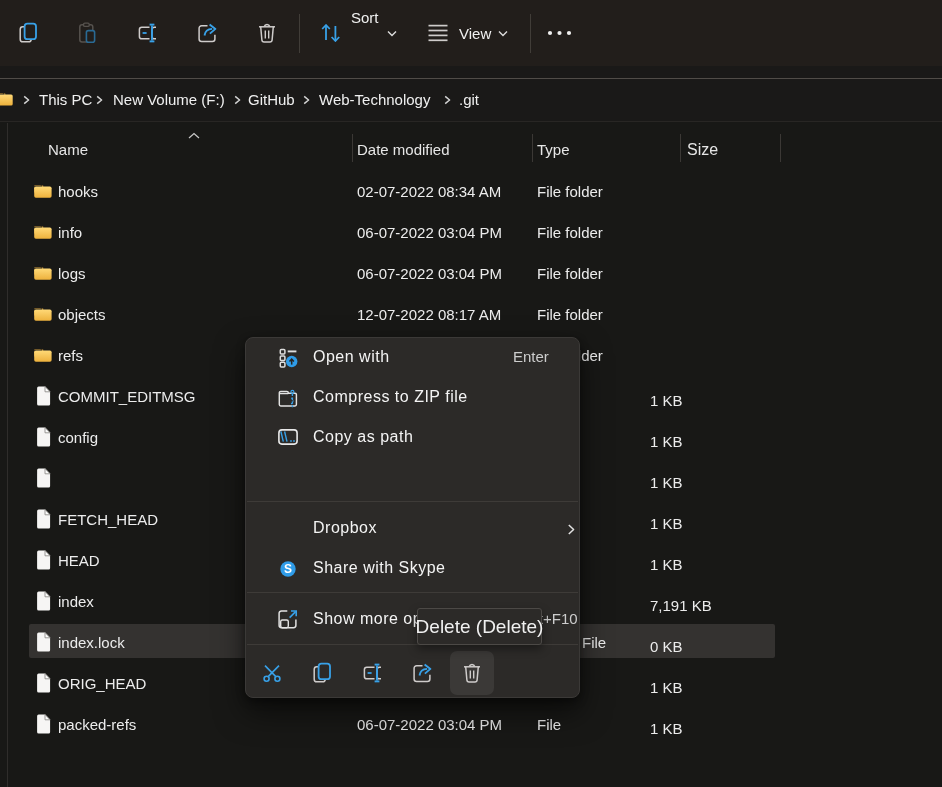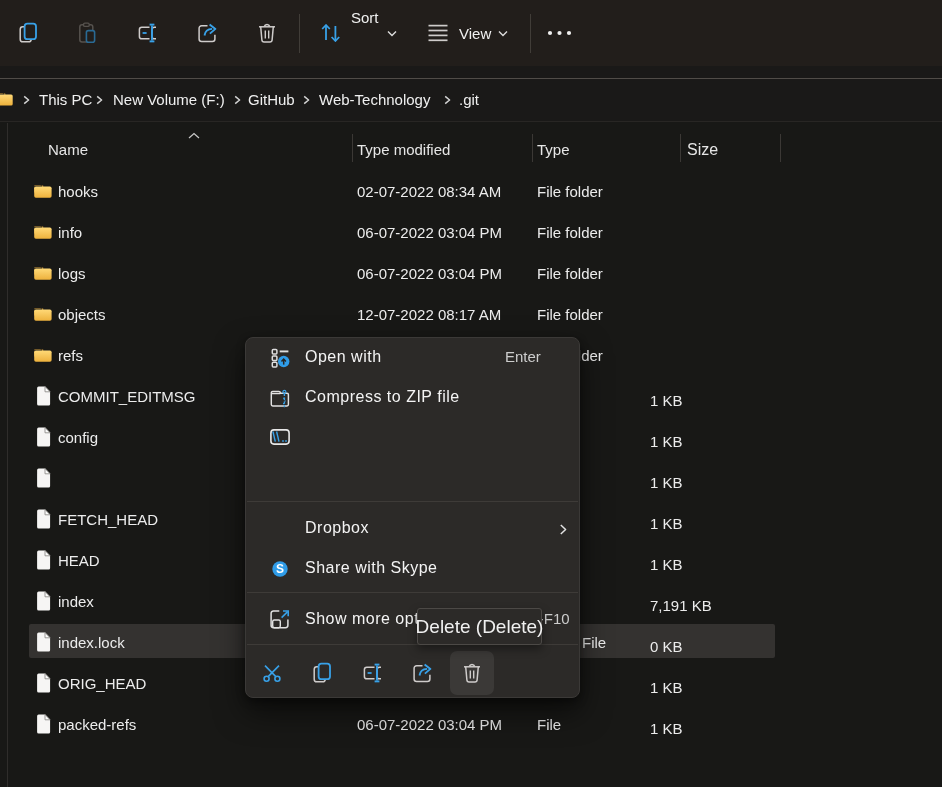--- a/index.html
+++ b/index.html
@@ -9,21 +9,21 @@
   #stage { position:relative; width:942px; height:787px; }
   .txt { color:#f0f0f0; font-size:15px; white-space:nowrap; }
   svg { display:block; }
   .row { position:absolute; left:0; width:942px; height:41px; font-size:15px; color:#ececec; }
   .rn { position:absolute; left:58px; top:0; line-height:41px; white-space:nowrap; }
   .rd { position:absolute; left:357px; top:0; line-height:41px; white-space:nowrap; }
   .rt { position:absolute; left:537px; top:0; line-height:41px; white-space:nowrap; }
   .rs { position:absolute; left:650px; width:120px; top:4px; line-height:41px; text-align:left; }
   .fico { position:absolute; left:36px; top:10.5px; }
   .dico { position:absolute; left:34px; top:13.5px; }
-  .mi { position:absolute; left:8px; width:100%; height:40px; }
+  .mi { position:absolute; left:16px; width:100%; height:40px; }
   .mi .ico { position:absolute; left:16px; top:10px; }
   .mi .lbl { position:absolute; left:51px; top:-1px; line-height:40px; font-size:16px; letter-spacing:0.5px; color:#f4f4f4; white-space:nowrap; }
   .mi .sc { position:absolute; left:251px; top:-1px; line-height:40px; font-size:15px; color:#cdcdcd; white-space:nowrap; }
   .msep { position:absolute; left:1px; width:331px; height:1px; background:#3e3b38; }
 
 </style>
 </head>
 <body>
 <div id="stage">
 
@@ -126,21 +126,21 @@
     <path d="M2.2 1.4 L6.6 5 L2.2 8.6" fill="none" stroke="#d5d5d5" stroke-width="1.5" stroke-linejoin="round"></path>
   </svg>
   <div class="abs txt" style="left:459px;top:91px;">.git</div>
   <div class="abs" style="left:0;top:121px;width:942px;height:1px;background:#282624;"></div>
 
   <div class="abs" style="left:7px;top:123px;width:1px;height:664px;background:#2f2d2b;"></div>
   <div class="abs" style="left:48px;top:141px;color:#e6e6e6;font-size:15px;">Name</div>
   <svg class="abs" style="left:187px;top:132px;" width="14" height="8" viewBox="0 0 14 8">
     <path d="M2 6 L7 1.6 L12 6" fill="none" stroke="#c9c9c9" stroke-width="1.2"></path>
   </svg>
-  <div class="abs" style="left:357px;top:141px;color:#e6e6e6;font-size:15px;">Type modified</div>
+  <div class="abs" style="left:357px;top:141px;color:#e6e6e6;font-size:15px;">Date modified</div>
   <div class="abs" style="left:537px;top:141px;color:#e6e6e6;font-size:15px;">Type</div>
   <div class="abs" style="left:687px;top:141px;color:#e6e6e6;font-size:16px;">Size</div>
   <div class="abs" style="left:352px;top:134px;width:1px;height:28px;background:#3b3835;"></div>
   <div class="abs" style="left:532px;top:134px;width:1px;height:28px;background:#3b3835;"></div>
   <div class="abs" style="left:680px;top:134px;width:1px;height:28px;background:#3b3835;"></div>
   <div class="abs" style="left:780px;top:134px;width:1px;height:28px;background:#3b3835;"></div>
 
   <svg width="0" height="0" style="position:absolute;">
     <defs>
         <linearGradient id="fgrad" x1="0" y1="0" x2="0" y2="1">
@@ -319,20 +319,21 @@
     </div>
 
     <div class="mi" style="top:80px;">
       <svg class="ico" width="20" height="20" viewBox="0 0 20 20">
         <rect x="0.9" y="1.9" width="18.2" height="14.2" rx="3" fill="none" stroke="#e8e8e8" stroke-width="1.6"></rect>
         <line x1="2.9" y1="3.5" x2="5.3" y2="13.7" stroke="#38a1e8" stroke-width="1.4"></line>
         <line x1="6.6" y1="3.5" x2="9" y2="13.7" stroke="#38a1e8" stroke-width="1.4"></line>
         <rect x="12.2" y="12.2" width="1.6" height="1.6" fill="#38a1e8"></rect>
         <rect x="15.2" y="12.2" width="1.6" height="1.6" fill="#38a1e8"></rect>
       </svg>
+      <div class="lbl">Copy as path</div>
     </div>
 
     <div class="msep" style="top:163px;"></div>
 
     <div class="mi" style="top:171px;">
       <div class="lbl">Dropbox</div>
       <svg class="abs" style="left:305px;top:14px;" width="9" height="13" viewBox="0 0 9 13">
         <path d="M1.8 2 L6.6 6.5 L1.8 11" fill="none" stroke="#e2e2e2" stroke-width="1.5" stroke-linejoin="round"></path>
       </svg>
     </div>

